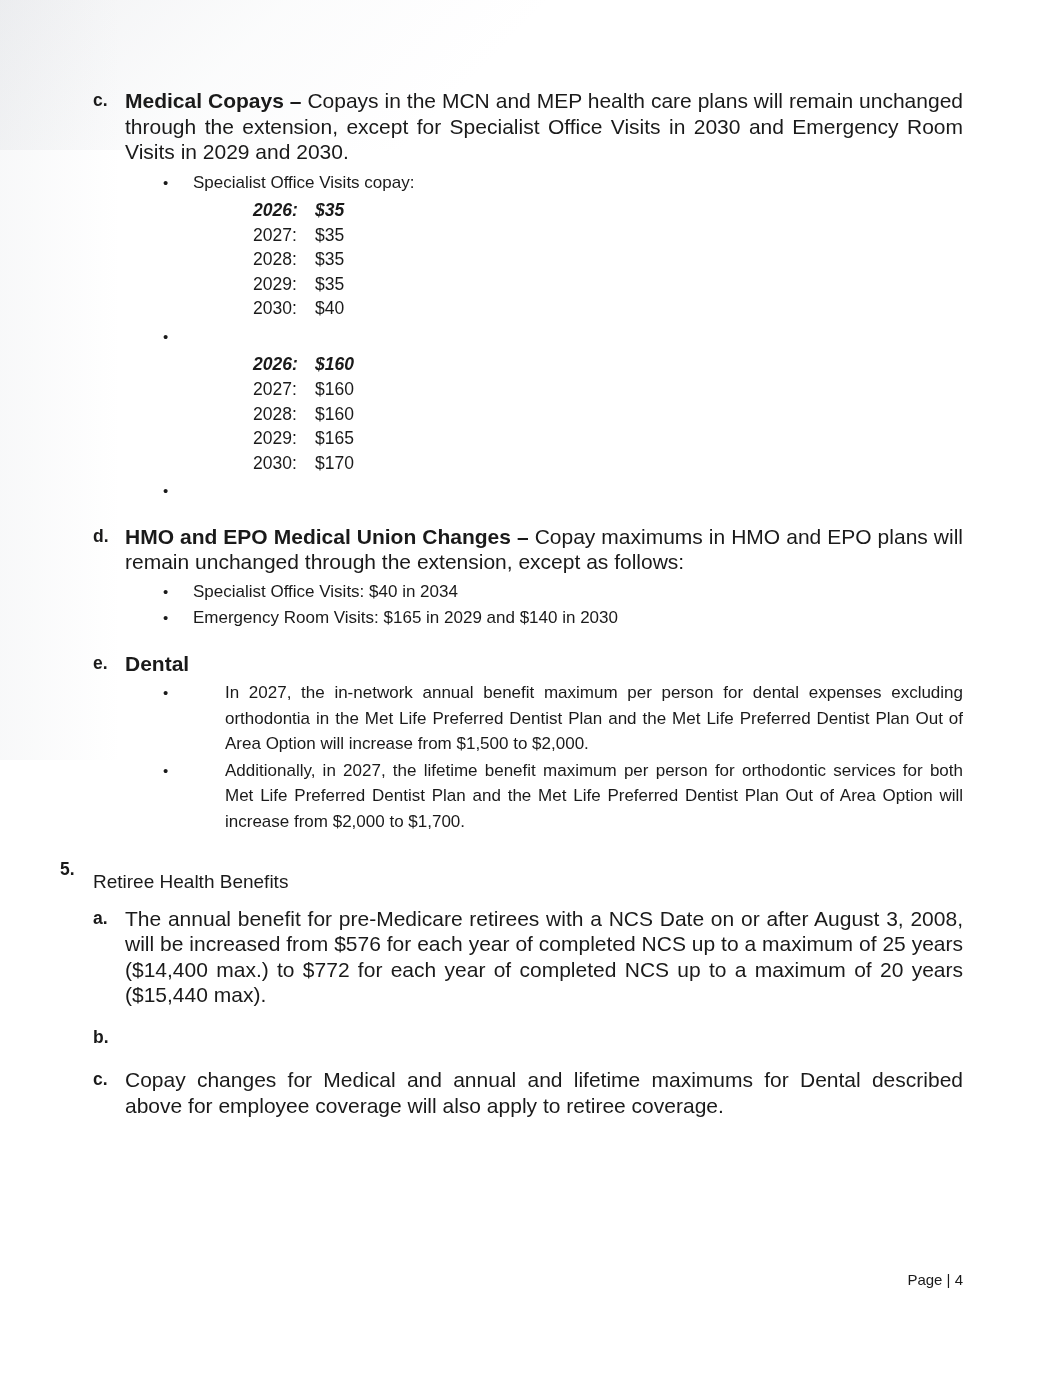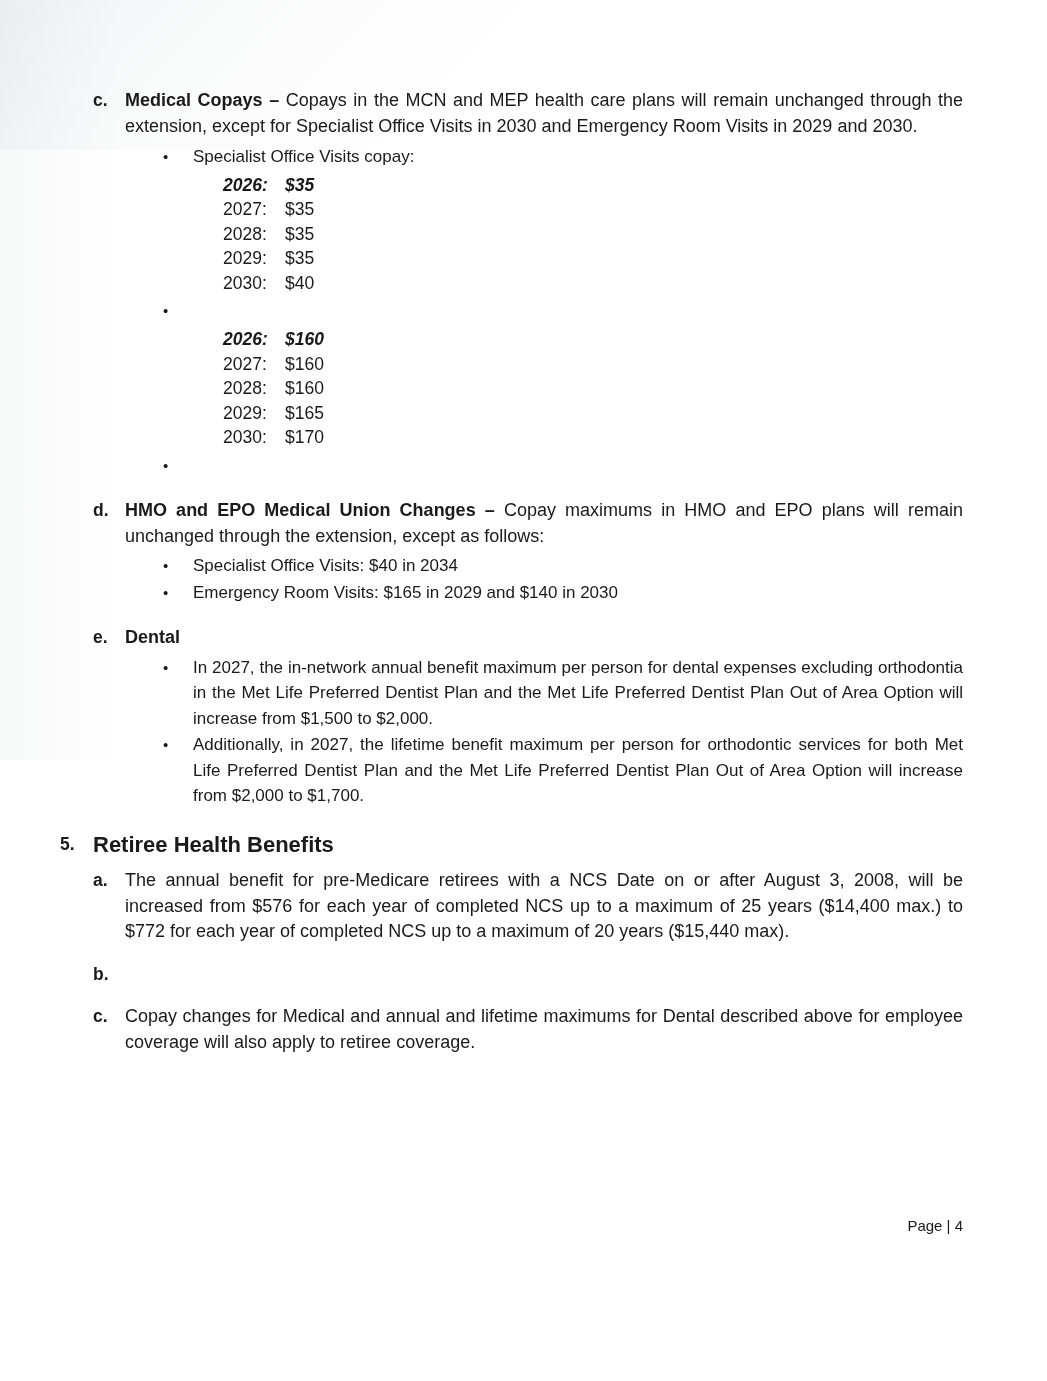--- a/index.html
+++ b/index.html
@@ -65,68 +65,71 @@
     padding-right: 84px;
     margin-top: 0;
   }
   .lvl-letter > .marker {
     width: 32px;
     font-weight: bold;
     font-size: 17.5px;
     line-height: 25.5px;
   }
   .lvl-letter > .body {
-    font-size: 18px;
+    font-size: 21px;
     line-height: 25.5px;
     text-align: justify;
   }
 
   
   .lvl-number {
     padding-left: 60px;
     padding-right: 84px;
   }
   .lvl-number > .marker {
     width: 33px;
     font-weight: bold;
     font-size: 17.5px;
     line-height: 25.5px;
   }
   .lvl-number > .body {
-    font-weight: bold;
-    font-size: 22px;
-    line-height: 25.5px;
+    font-weight: normal;
+    font-size: 19px;
+    line-height: 25.5px;
+    margin-top: 12px;
   }
 
   
   .lvl-bullet {
     padding-left: 163px;
     padding-right: 84px;
   }
   .lvl-bullet > .marker {
     width: 30px;
     font-size: 17.5px;
     line-height: 25.5px;
   }
   .lvl-bullet > .body {
     font-size: 17px;
     line-height: 25.5px;
   }
   .lvl-bullet.justify > .body {
     text-align: justify;
+    margin-left: 32px;
   }
 
   .bullet-glyph {
     font-size: 15px;
     line-height: 25.5px;
   }
 
   
   .year-list {
     padding-left: 223px;
+    margin-left: 30px;
   }
   .year-row {
     display: flex;
     font-size: 17.5px;
     line-height: 24.6px;
   }
   .year-row .yr {
     flex: 0 0 auto;
     width: 62px;
   }
@@ -138,21 +141,21 @@
     font-style: italic;
   }
 
   .strong { font-weight: bold; }
   .gap-md { height: 20px; }
   .gap-lg { height: 23px; }
 
   .footer {
     position: absolute;
     right: 84px;
-    top: 1216px;
+    top: 1270px;
     font-size: 15px;
     line-height: 20px;
     color: #1a1a1a;
     text-align: right;
     font-family: "Liberation Sans", sans-serif;
   }
 </style>
 </head>
 <body>
 

